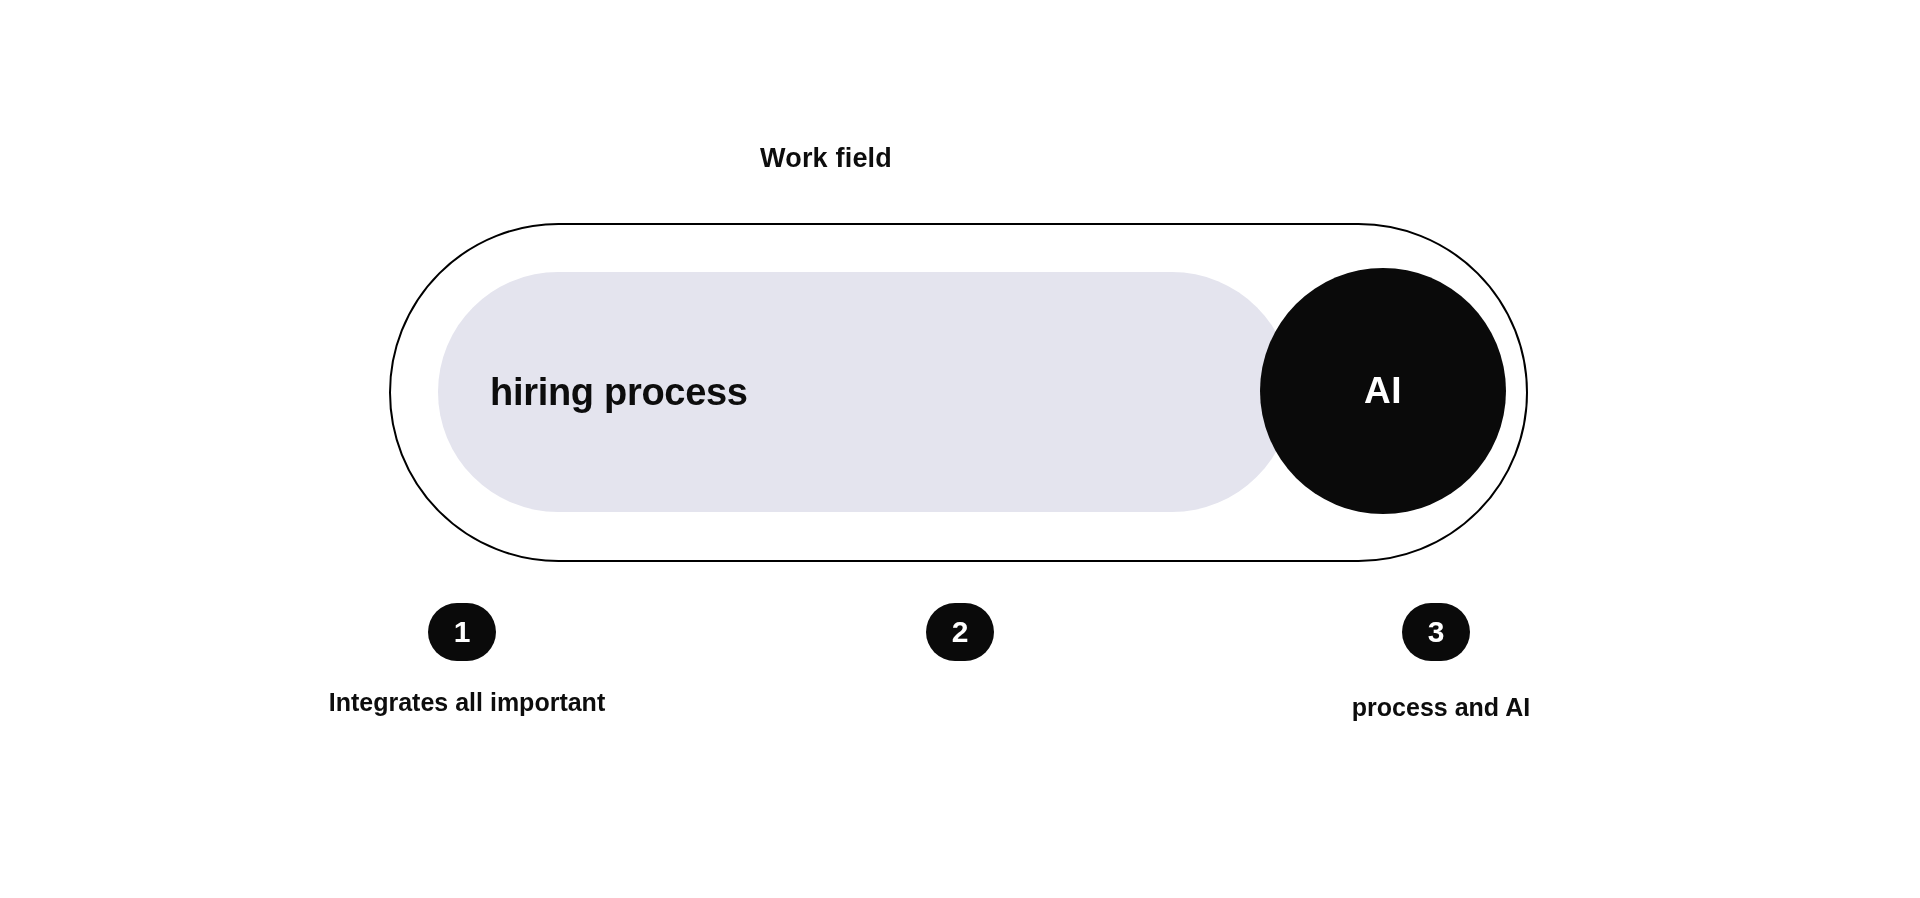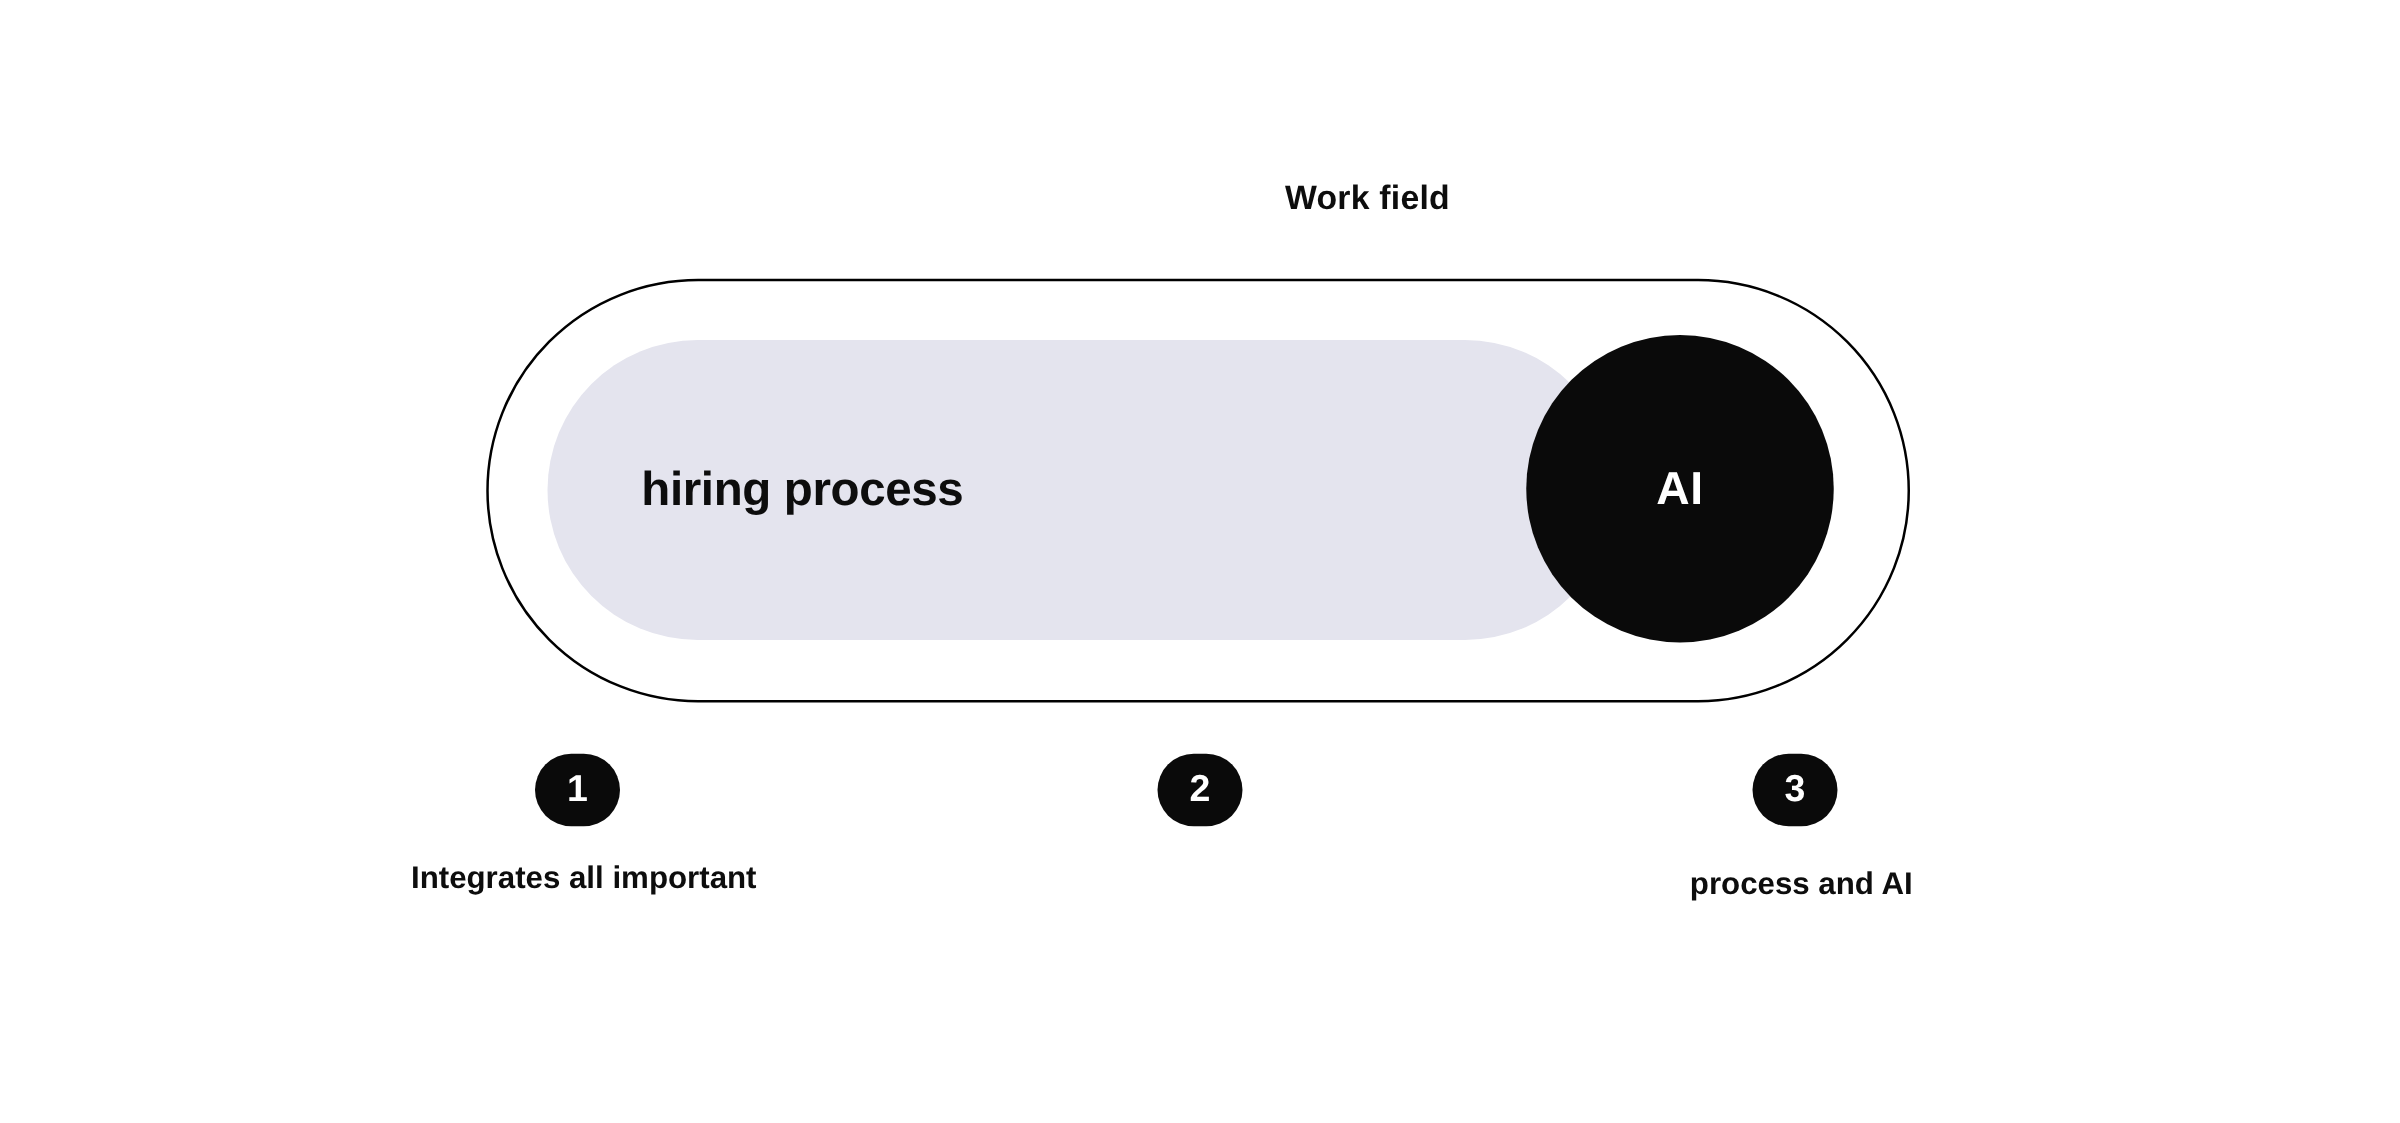--- a/index.html
+++ b/index.html
@@ -23,21 +23,21 @@
     position:relative;
     width:1920px;
     height:898px;
     background:var(--background);
   }
   .diagram-title{
     position:absolute;
     left:760px;
     top:143px;
     width:400px;
-    text-align:right;
+    text-align:left;
     font-size:27px;
     font-weight:600;
     letter-spacing:0.2px;
     color:var(--text-dark);
   }
   .outer-pill{
     position:absolute;
     left:389px;
     top:223px;
     width:1139px;
@@ -51,30 +51,30 @@
     left:438px;
     top:272px;
     width:854px;
     height:240px;
     border-radius:120px;
     background:var(--inner-pill);
     display:flex;
     align-items:center;
   }
   .inner-pill-label{
-    padding-left:75px;
+    padding-left:52px;
     font-size:38px;
     font-weight:700;
     letter-spacing:-0.3px;
     color:var(--text-dark);
     white-space:nowrap;
   }
   .ai-circle{
     position:absolute;
-    left:1221px;
+    left:1260px;
     top:268px;
     width:246px;
     height:246px;
     border-radius:50%;
     background:var(--circle-fill);
     display:flex;
     align-items:center;
     justify-content:center;
   }
   .ai-circle-label{

